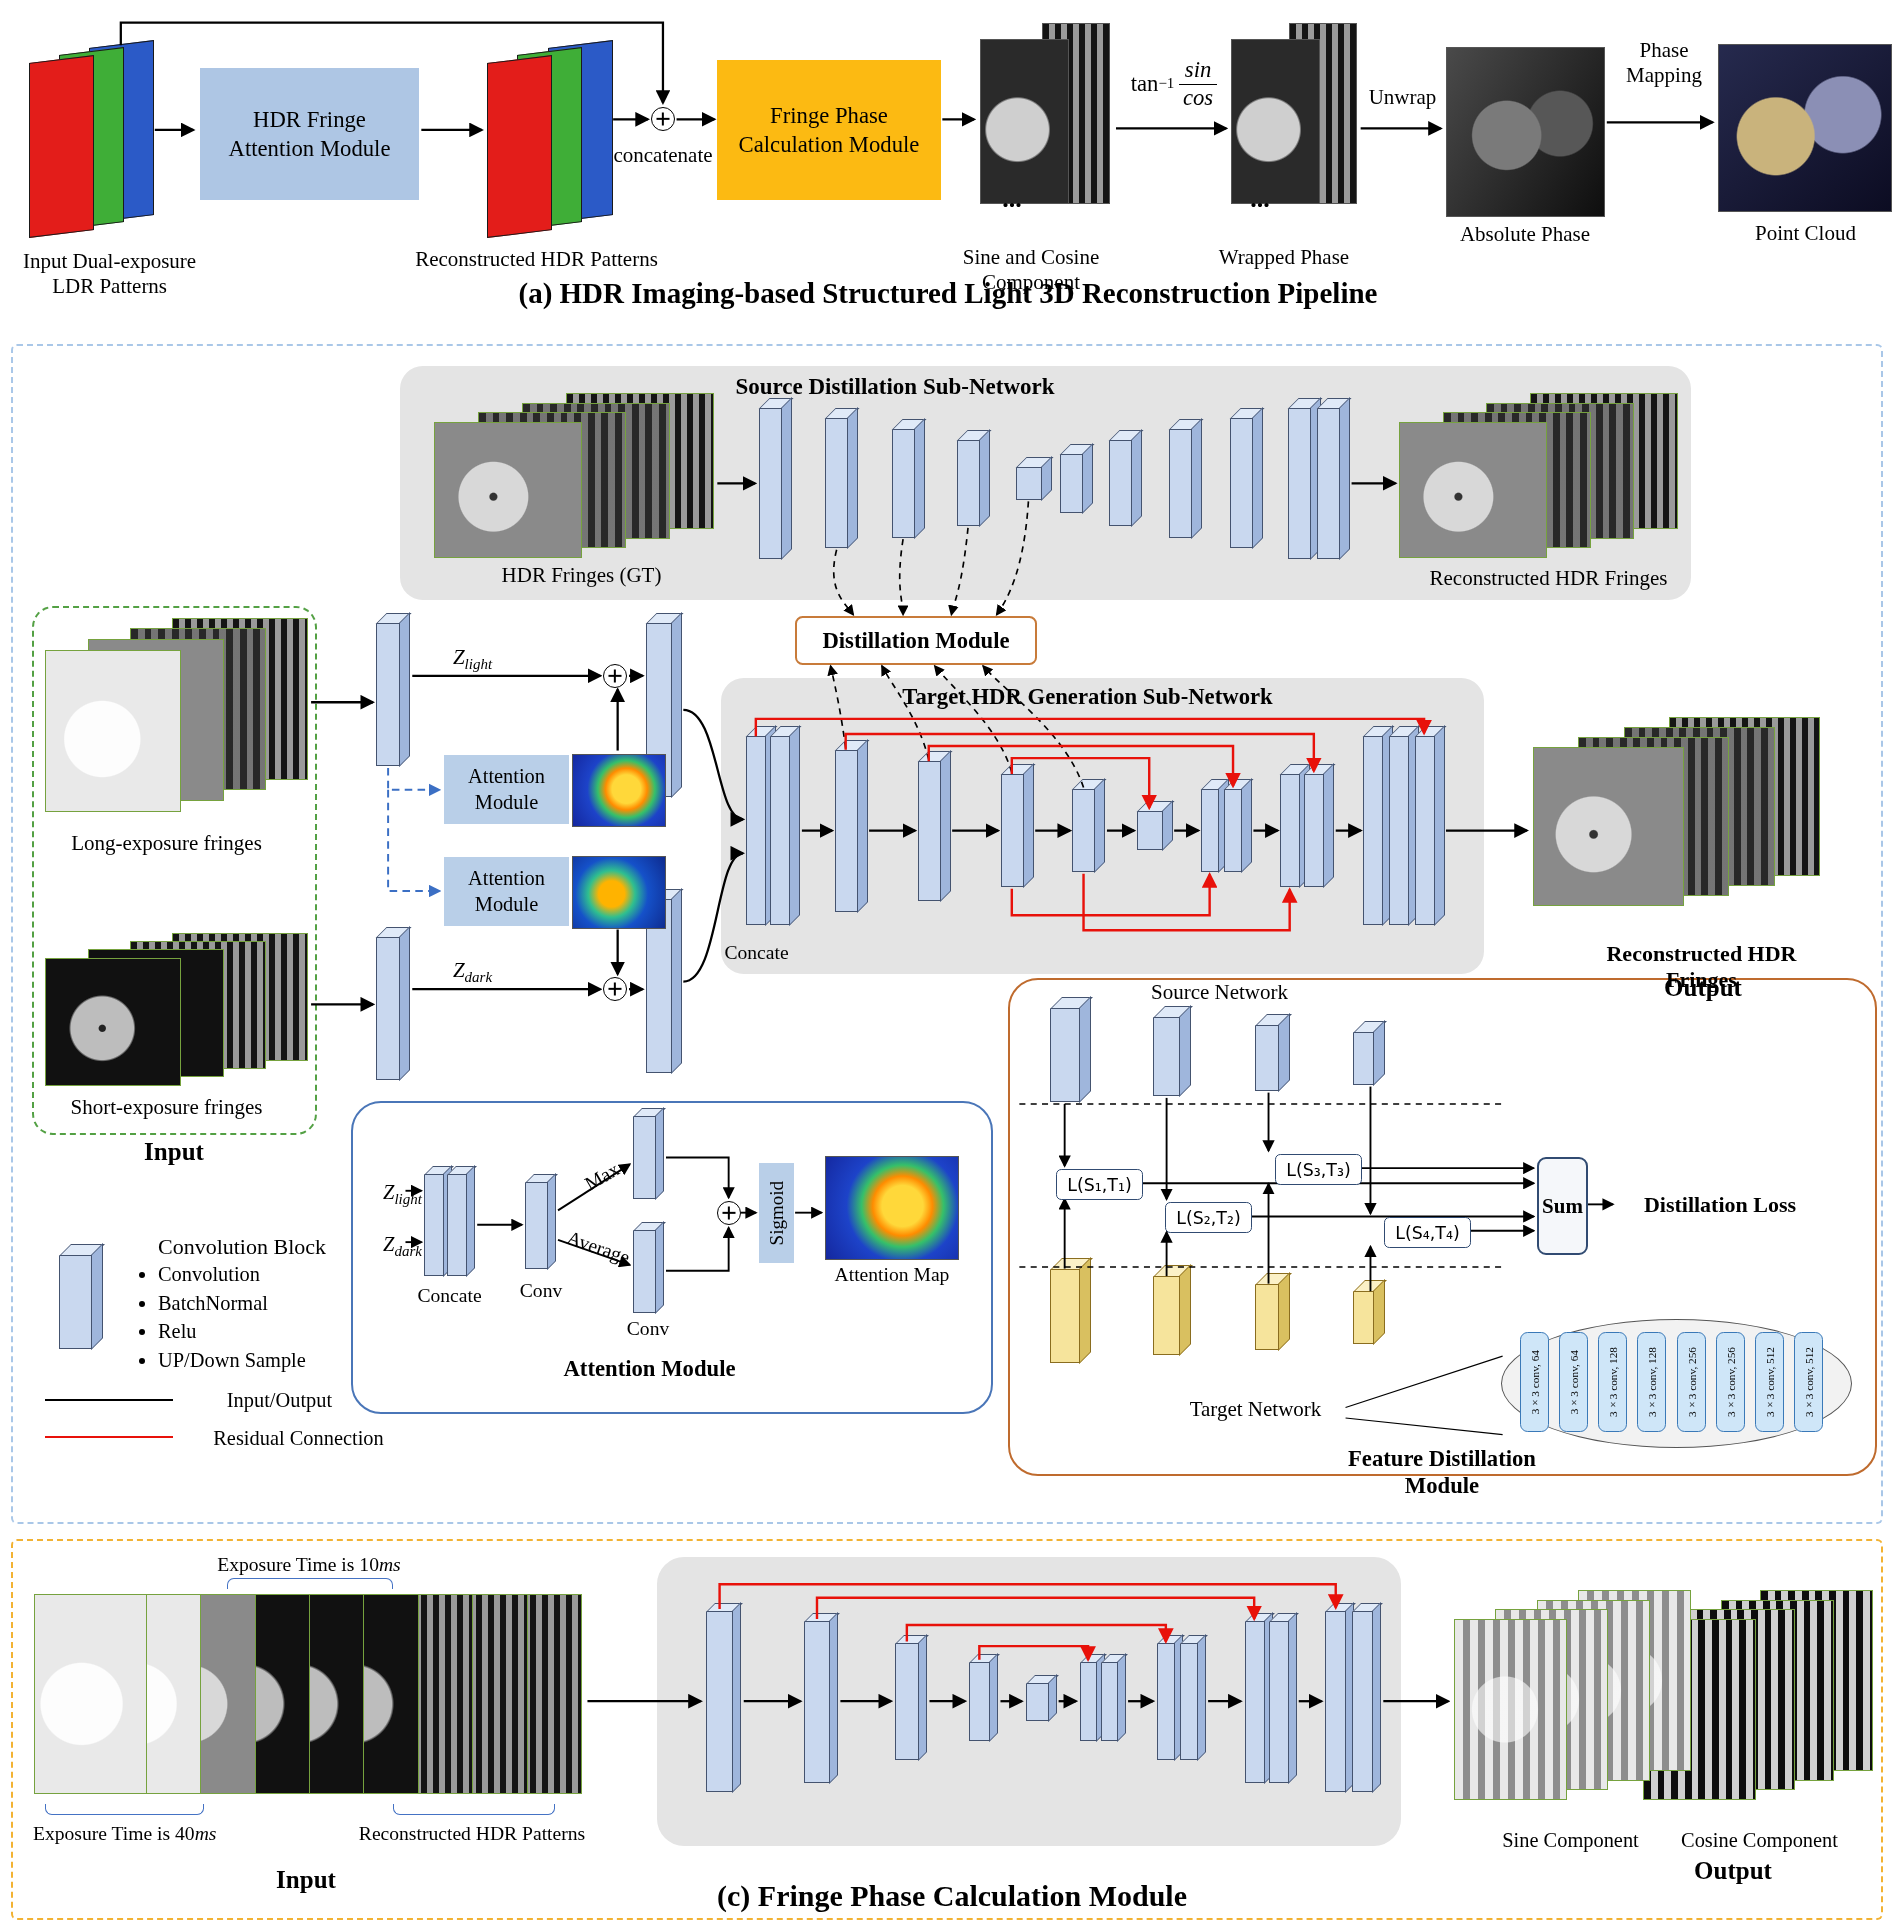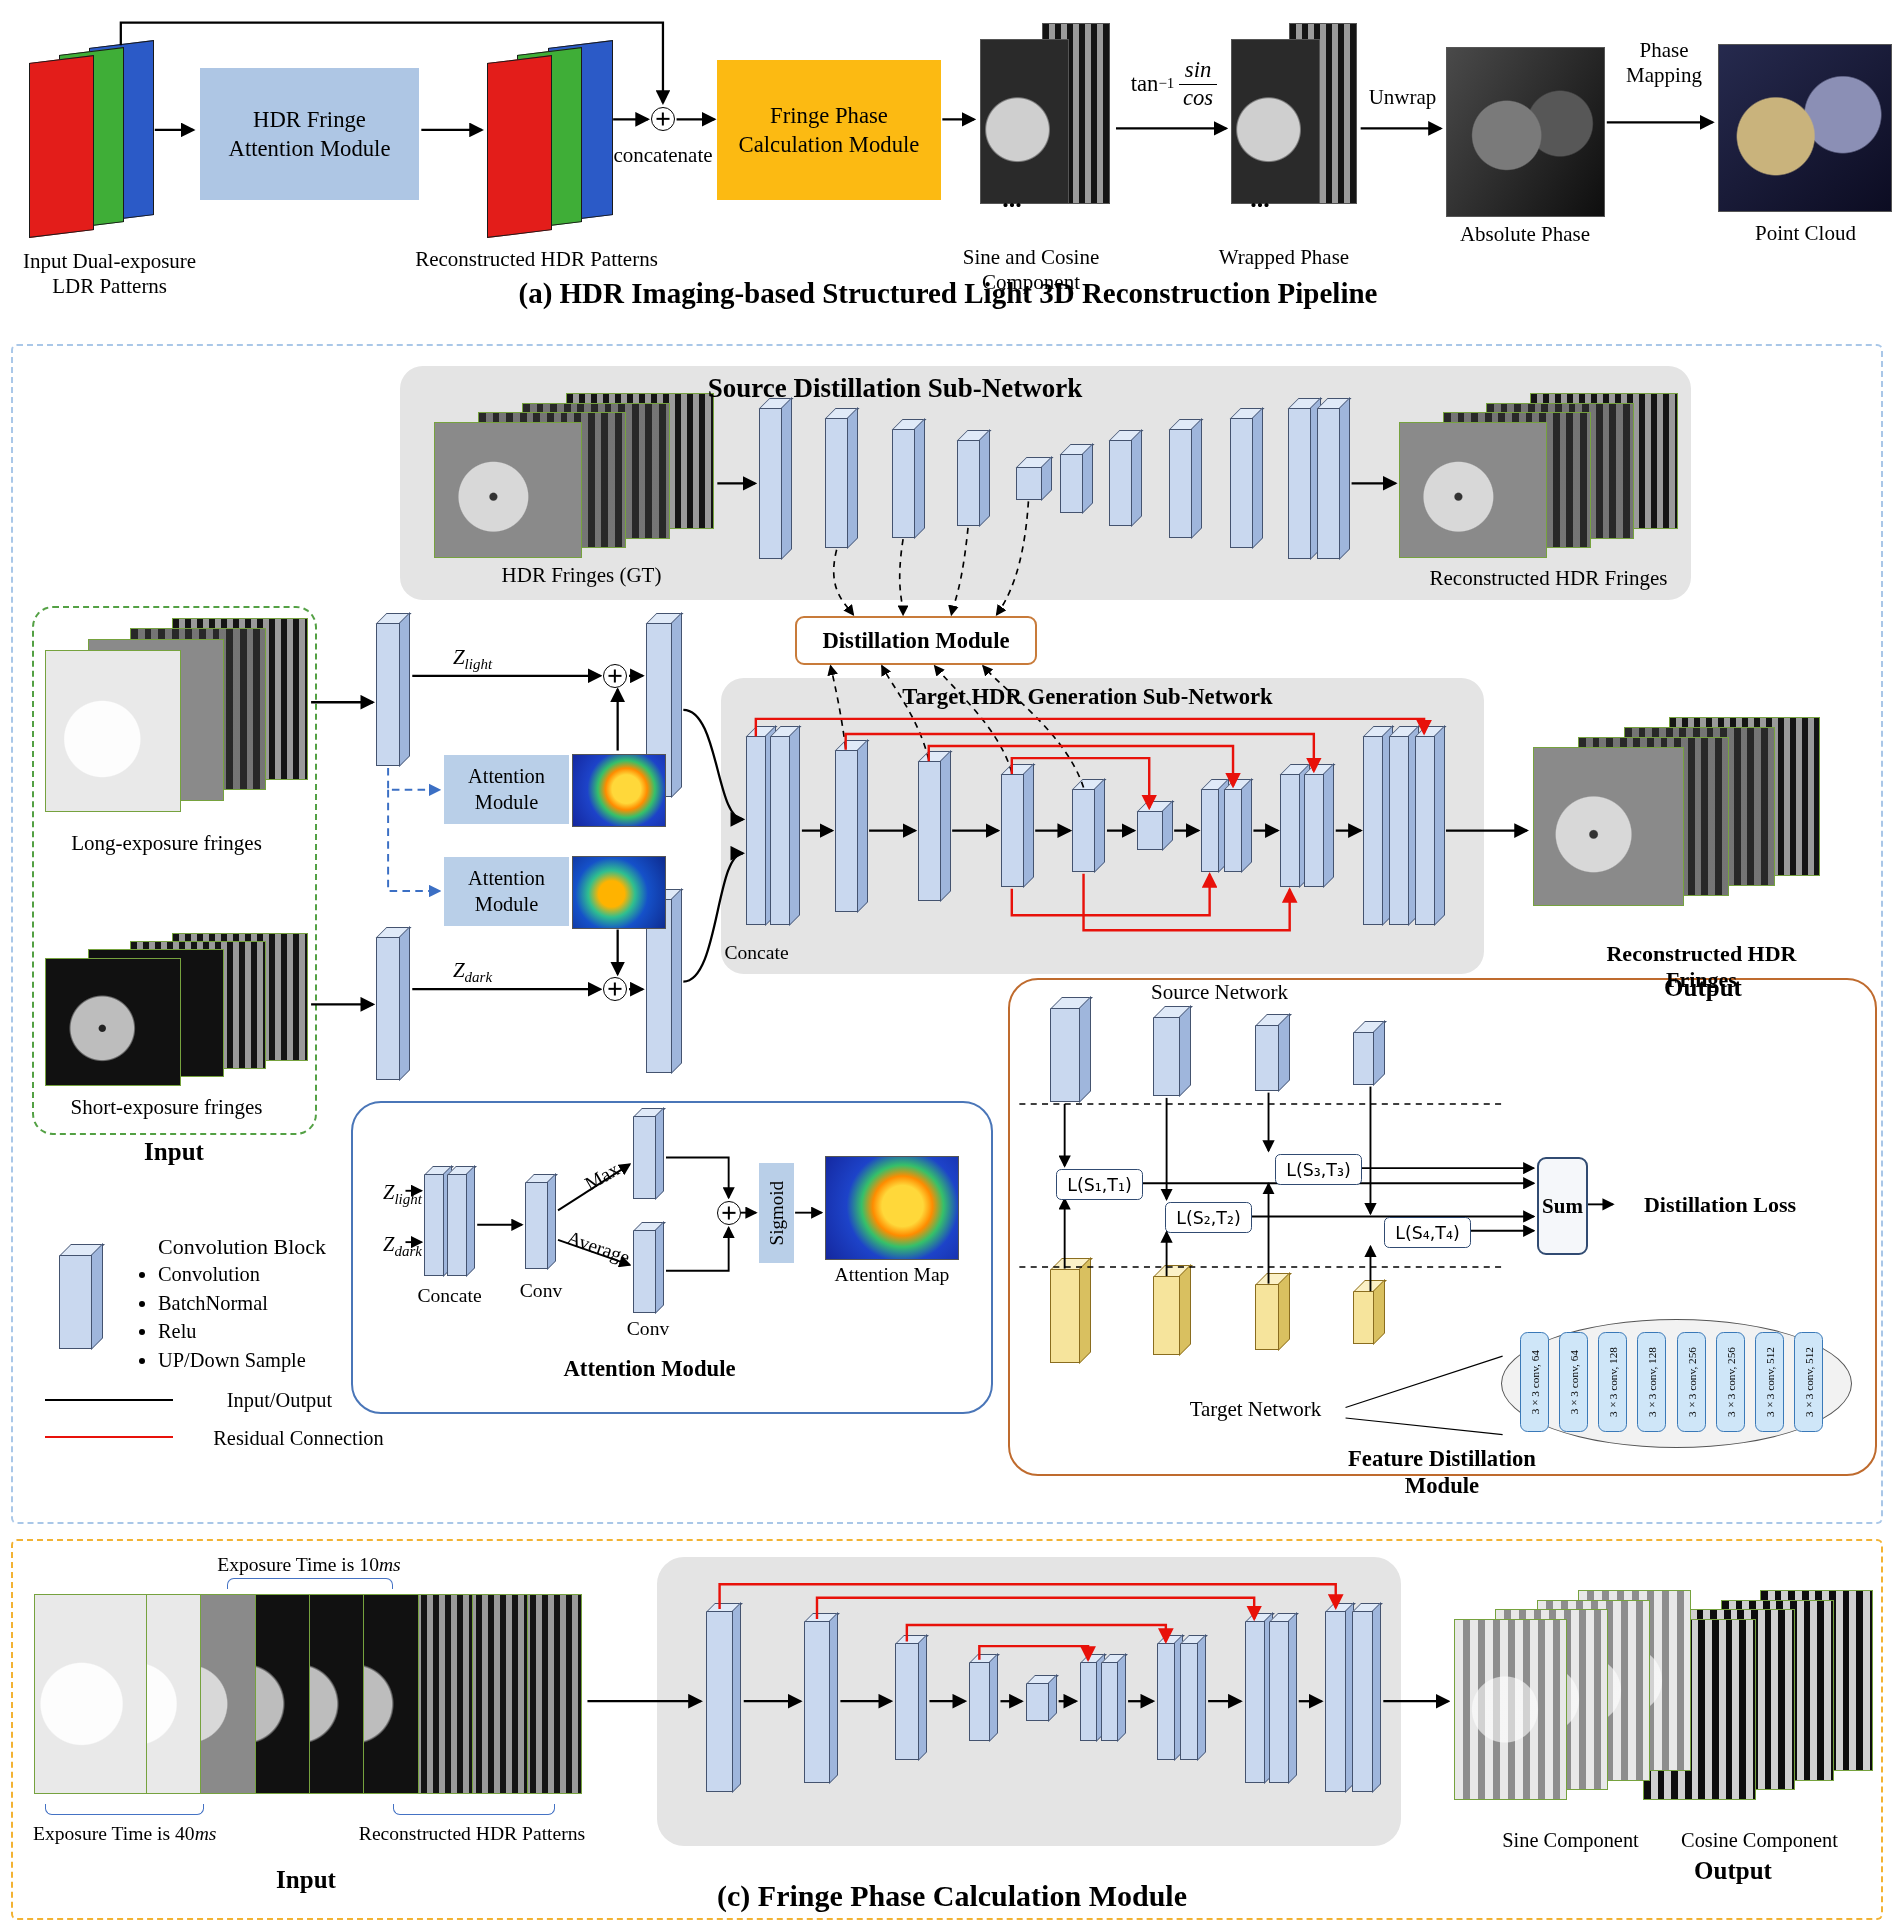--- a/index.html
+++ b/index.html
@@ -249,21 +249,21 @@
   <div class="photo bg-absphase z3" style="left:1446px;top:47px;width:159px;height:170px;"></div>
   <div class="lbl z5" style="left:1444px;top:222px;width:162px;">Absolute Phase</div>
   <div class="lbl z5" style="left:1611px;top:38px;width:106px;">
     <div>Phase</div>
     <div>Mapping</div>
   </div>
   <div class="photo bg-pointcloud z3" style="left:1718px;top:44px;width:174px;height:168px;"></div>
   <div class="lbl z5" style="left:1730px;top:221px;width:151px;">Point Cloud</div>
   <div class="lbl b z5" style="left:457px;top:276px;width:982px;font-size:29px;">(a) HDR Imaging-based Structured Light 3D Reconstruction Pipeline</div>
 
-  <div class="lbl b z5" style="left:706px;top:373px;width:378px;font-size:27px;">Source Distillation Sub-Network</div>
+  <div class="lbl b z5" style="left:706px;top:373px;width:378px;font-size:23px;">Source Distillation Sub-Network</div>
   <div class="card bg-fringe-dark z3" style="left:566px;top:393px;width:148px;height:136px;"></div>
   <div class="card bg-gf z3" style="left:522px;top:403px;width:148px;height:136px;"></div>
   <div class="card bg-gf z3" style="left:478px;top:412px;width:148px;height:136px;"></div>
   <div class="card bg-gearlight z3" style="left:434px;top:422px;width:148px;height:136px;"></div>
   <div class="lbl z5" style="left:472px;top:563px;width:219px;">HDR Fringes (GT)</div>
   <i class="b3 z3" style="left:759px;top:408px;width:22.7px;height:151px;--d:10.6px;"></i>
   <i class="b3 z3" style="left:825px;top:418px;width:22.7px;height:130px;--d:10.6px;"></i>
   <i class="b3 z3" style="left:892px;top:429px;width:22.7px;height:109px;--d:10.6px;"></i>
   <i class="b3 z3" style="left:957px;top:440px;width:22.7px;height:86px;--d:10.6px;"></i>
   <i class="b3 z3" style="left:1016px;top:467px;width:26px;height:33px;--d:10.6px;"></i>
@@ -271,21 +271,21 @@
   <i class="b3 z3" style="left:1109px;top:440px;width:22.7px;height:86px;--d:10.6px;"></i>
   <i class="b3 z3" style="left:1169px;top:429px;width:22.7px;height:109px;--d:10.6px;"></i>
   <i class="b3 z3" style="left:1230px;top:418px;width:22.7px;height:130px;--d:10.6px;"></i>
   <i class="b3 z3" style="left:1288px;top:408px;width:22.7px;height:151px;--d:10.6px;"></i>
   <i class="b3 z3" style="left:1317px;top:408px;width:22.7px;height:151px;--d:10.6px;"></i>
   <div class="card bg-fringe-dark z3" style="left:1530px;top:393px;width:148px;height:136px;"></div>
   <div class="card bg-gf z3" style="left:1486px;top:403px;width:148px;height:136px;"></div>
   <div class="card bg-gf z3" style="left:1443px;top:412px;width:148px;height:136px;"></div>
   <div class="card bg-gearlight z3" style="left:1399px;top:422px;width:148px;height:136px;"></div>
   <div class="lbl z5" style="left:1424px;top:566px;width:249px;">Reconstructed HDR Fringes</div>
-  <div class="distbox z3" style="left:795px;top:616px;width:238px;height:45px;border-radius:9px;">
+  <div class="distbox z3" style="left:795px;top:616px;width:238px;height:45px;">
     <span>Distillation Module</span>
   </div>
 
   <div class="lbl b z5" style="left:861px;top:684px;width:453px;font-size:22.7px;">Target HDR Generation Sub-Network</div>
   <i class="b3 z3" style="left:746px;top:736px;width:19.6px;height:189px;--d:10.6px;"></i>
   <i class="b3 z3" style="left:770px;top:736px;width:19.6px;height:189px;--d:10.6px;"></i>
   <i class="b3 z3" style="left:835px;top:750px;width:22.7px;height:162px;--d:10.6px;"></i>
   <i class="b3 z3" style="left:918px;top:761px;width:22.7px;height:140px;--d:10.6px;"></i>
   <i class="b3 z3" style="left:1001px;top:774px;width:22.7px;height:113px;--d:10.6px;"></i>
   <i class="b3 z3" style="left:1072px;top:789px;width:22.7px;height:83px;--d:10.6px;"></i>

